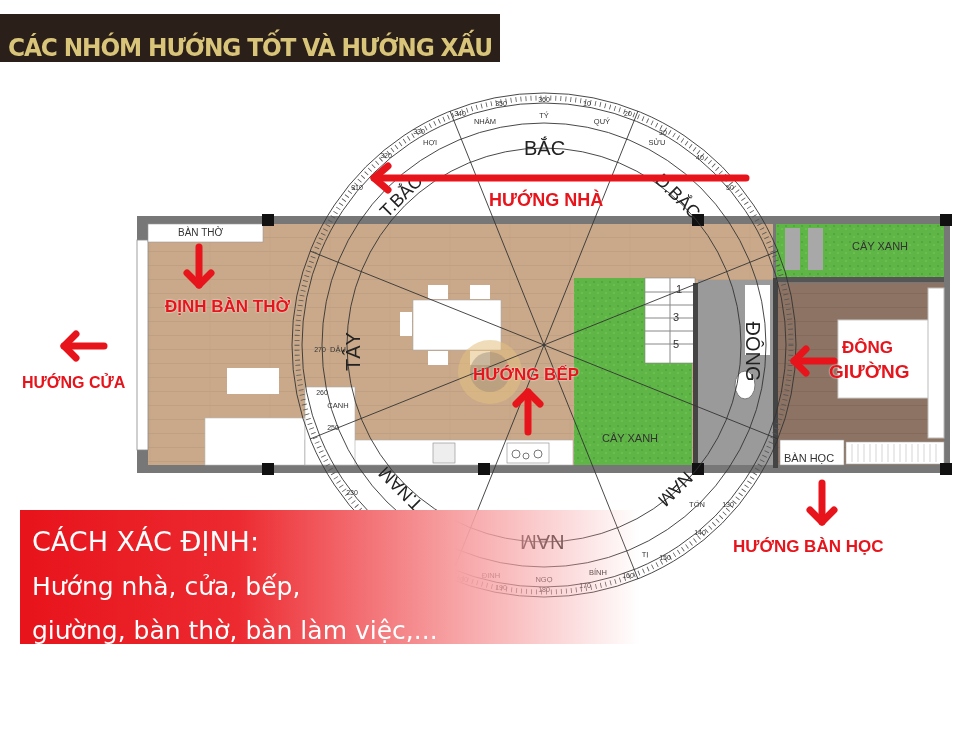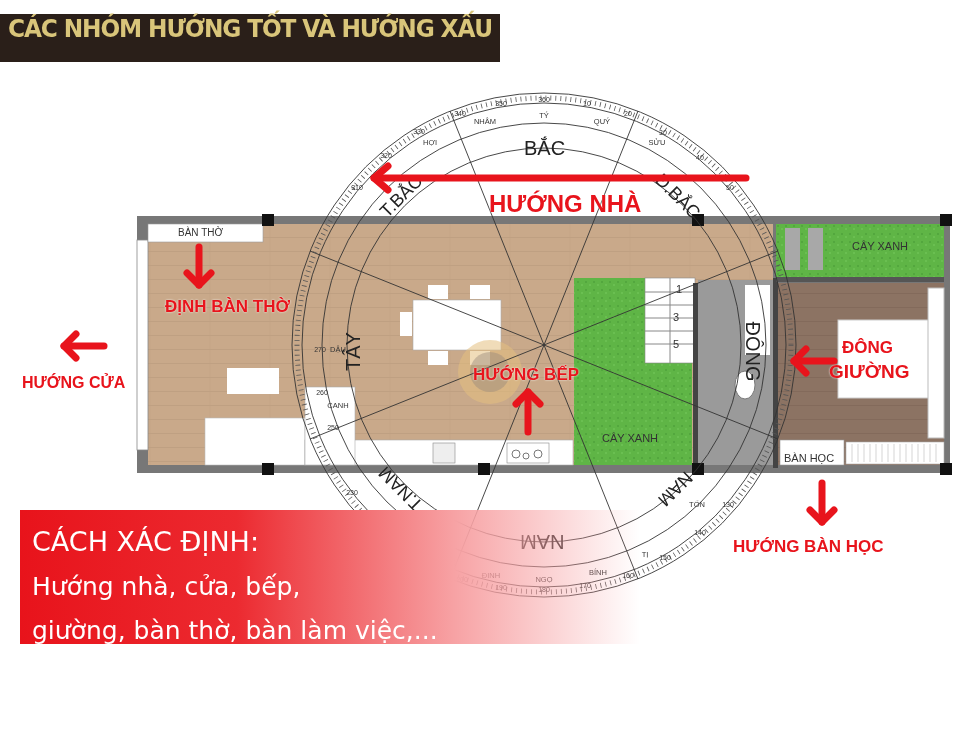--- a/index.html
+++ b/index.html
@@ -1,17 +1,17 @@
 <!DOCTYPE html>
 <html><head>
 <meta charset="utf-8">
 <style>
   * { box-sizing: border-box; margin: 0; padding: 0; }
   body { width: 975px; height: 750px; background: #ffffff; position: relative; overflow: hidden; font-family: "Liberation Sans", sans-serif; }
-  .title-bar { position: absolute; left: 0; top: 14px; width: 500px; height: 48px; background: #2a1f19; display: flex; align-items: flex-start; padding-left: 8px; }
+  .title-bar { position: absolute; left: 0; top: 14px; width: 500px; height: 48px; background: #2a1f19; display: flex; align-items: flex-end; padding-left: 8px; }
   .title-bar span { font-family: "DejaVu Sans", sans-serif; font-weight: bold; font-size: 25px; color: #d9c57a; letter-spacing: -1.2px; transform: scaleX(0.93); transform-origin: left center; white-space: nowrap; }
   .red-label { position: absolute; color: #e8141c; font-weight: bold; font-family: "Liberation Sans", sans-serif; white-space: nowrap; text-shadow: 0 0 2px #fff; }
   .plan-label { position: absolute; font-size: 12px; color: #333; font-family: "Liberation Sans", sans-serif; white-space: nowrap; }
   .dir-label { position: absolute; font-size: 20px; color: #222; font-family: "Liberation Sans", sans-serif; white-space: nowrap; }
   .info-banner { position: absolute; left: 20px; top: 510px; width: 620px; height: 134px; background: linear-gradient(90deg, #e8131b 0%, #ec2a30 35%, #f7a2a4 70%, rgba(255,255,255,0) 100%); }
   .info-banner .line { position: absolute; left: 12px; color: #ffffff; font-family: "DejaVu Sans", sans-serif; white-space: nowrap; }
   svg text { font-family: "Liberation Sans", sans-serif; }
 </style>
 </head>
 <body>
@@ -221,21 +221,21 @@
         <line x1="834" y1="361" x2="794" y2="361"></line>
         <polyline points="806,349 794,361 806,373"></polyline>
       </g>
     <g>
         <line x1="822" y1="483" x2="822" y2="522"></line>
         <polyline points="810,510 822,522 834,510"></polyline>
       </g>
   </g>
 </svg>
 
-<div class="red-label" style="left:489px;top:190px;font-size:24px;">HƯỚNG NHÀ</div>
+<div class="red-label" style="left:489px;top:190px;font-size:18px;">HƯỚNG NHÀ</div>
 <div class="red-label" style="left:165px;top:297px;font-size:17px;">ĐỊNH BÀN THỜ</div>
 <div class="red-label" style="left:22px;top:374px;font-size:16px;">HƯỚNG CỬA</div>
 <div class="red-label" style="left:473px;top:365px;font-size:17px;">HƯỚNG BẾP</div>
 <div class="red-label" style="left:842px;top:338px;font-size:17px;">ĐÔNG</div>
 <div class="red-label" style="left:829px;top:361px;font-size:19px;">GIƯỜNG</div>
 <div class="red-label" style="left:733px;top:537px;font-size:17px;">HƯỚNG BÀN HỌC</div>
 
 <div class="info-banner">
   <div class="line" style="top:16px;font-size:27px;">CÁCH XÁC ĐỊNH:</div>
   <div class="line" style="top:62px;font-size:25px;">Hướng nhà, cửa, bếp,</div>

